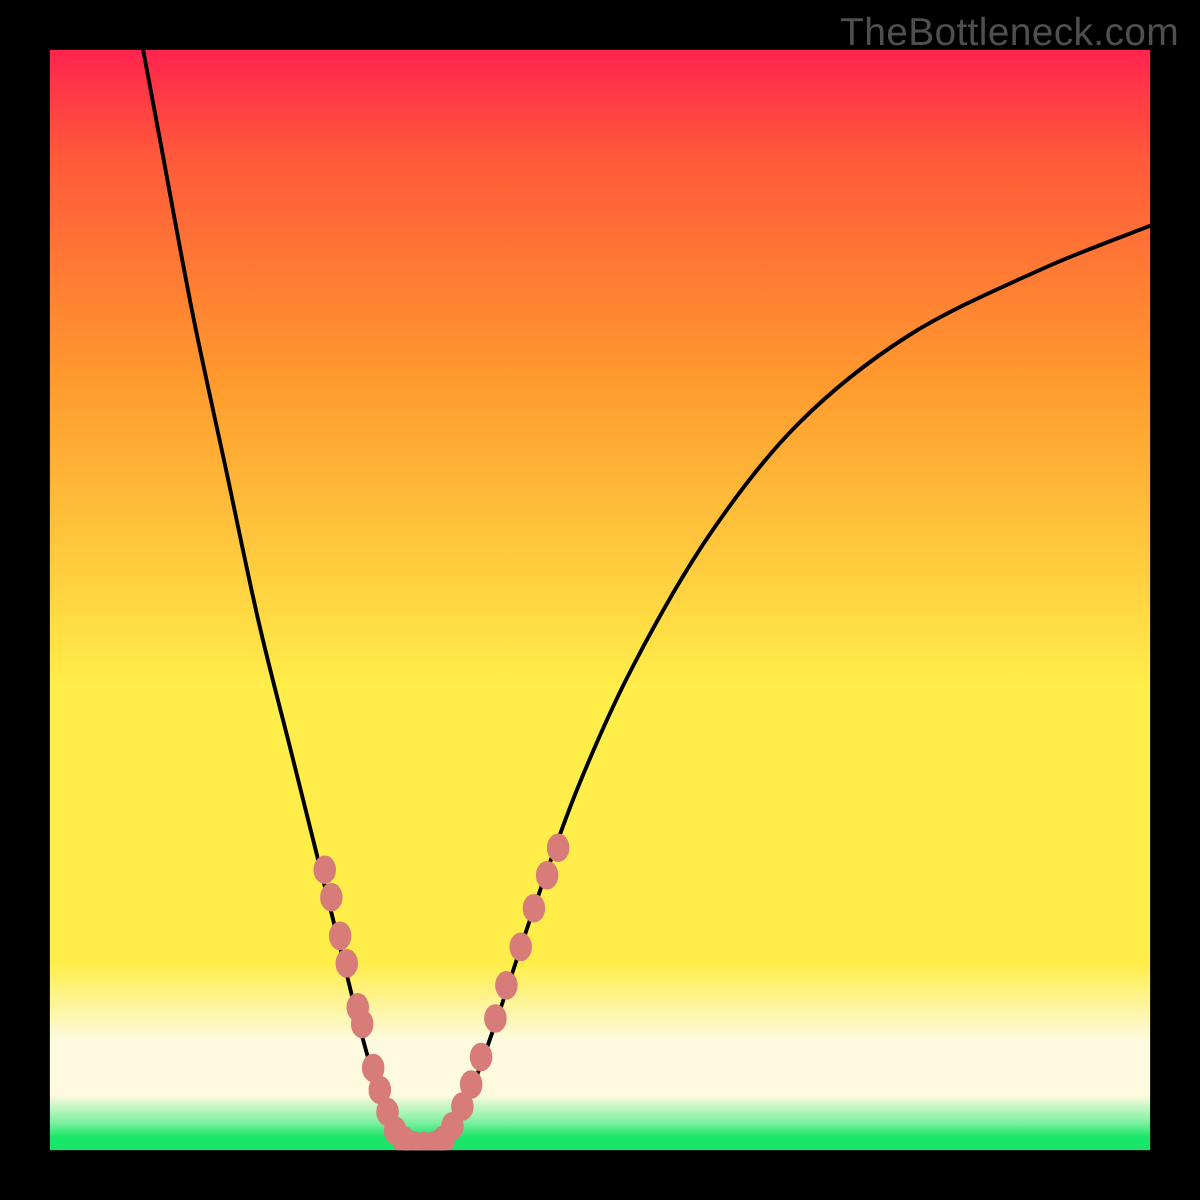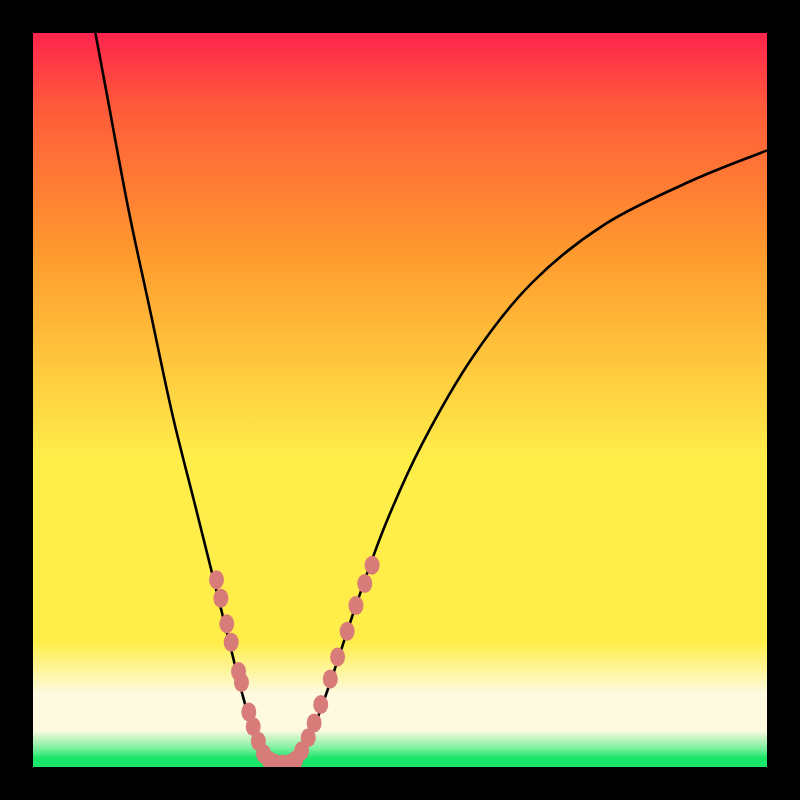--- a/index.html
+++ b/index.html
@@ -43,20 +43,21 @@
     position: absolute;
     inset: 0;
     width: 734px;
     height: 734px;
   }
 </style>
 </head>
 <body>
 
 <div class="frame">
+  <div class="watermark">TheBottleneck.com</div>
 
   <div class="plot">
     <svg class="gradient" viewBox="0 0 734 734" preserveAspectRatio="none">
       <defs>
         <linearGradient id="bgGrad" x1="0" y1="1" x2="0" y2="0">
           <stop id="g0" offset="0.000" stop-color="#19e668"></stop>
           <stop id="g1" offset="0.012" stop-color="#19e668"></stop>
           <stop id="g2" offset="0.025" stop-color="#7af09e"></stop>
           <stop id="g3" offset="0.05" stop-color="#fdfadf"></stop>
           <stop id="g4" offset="0.10" stop-color="#fdfadf"></stop>

